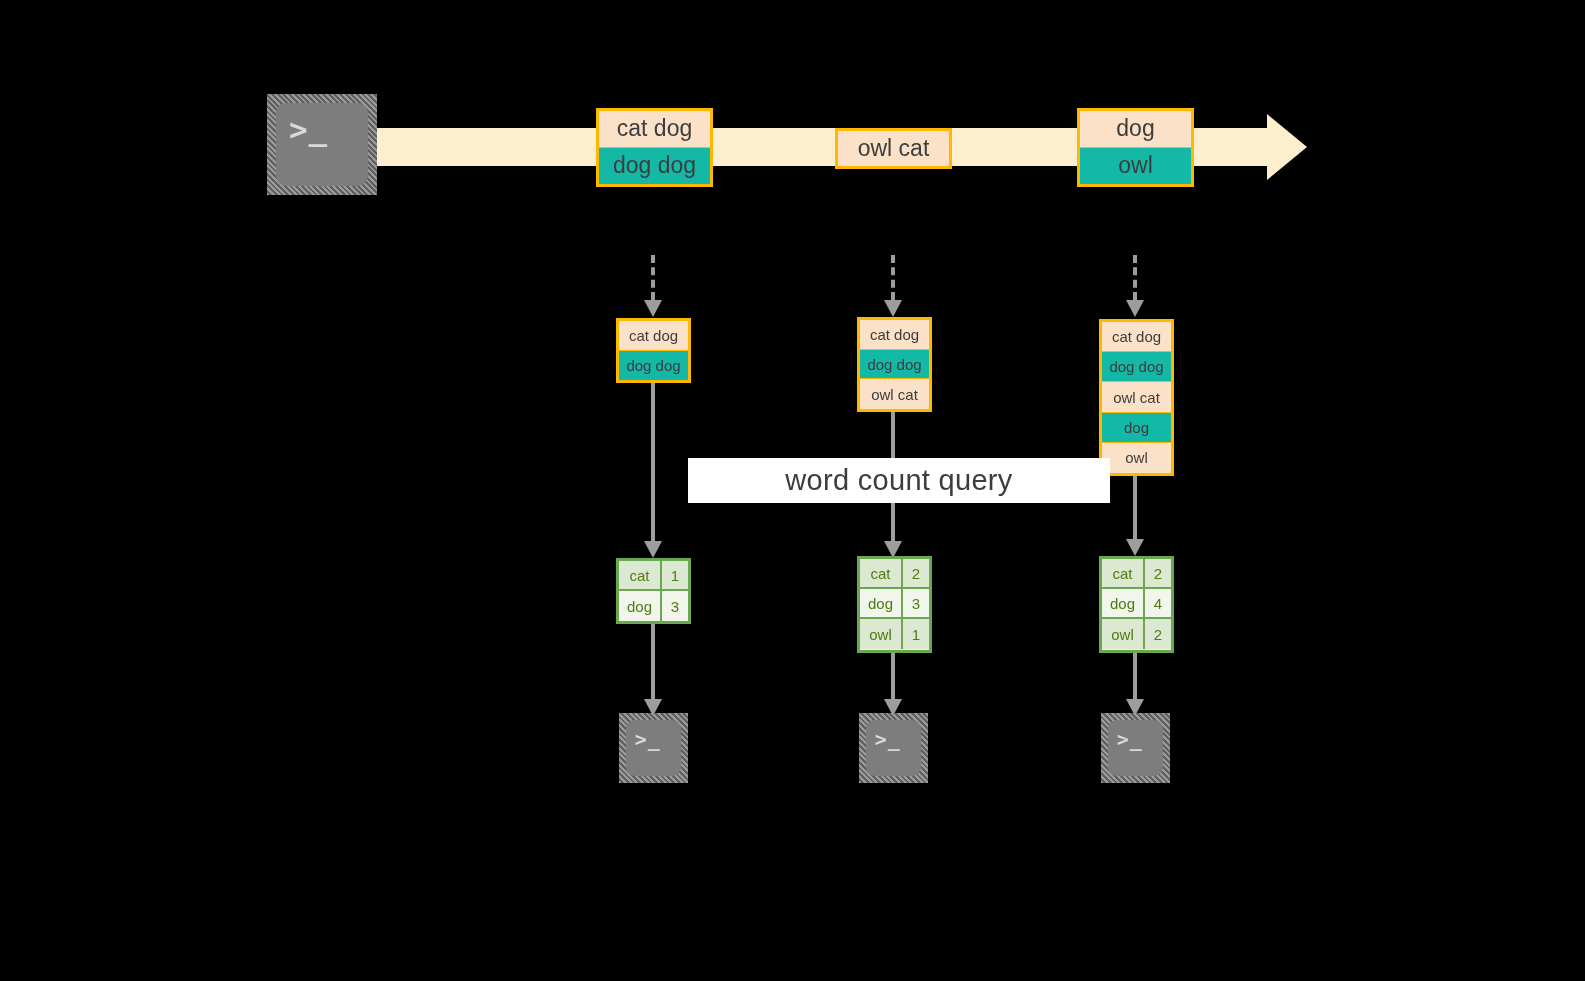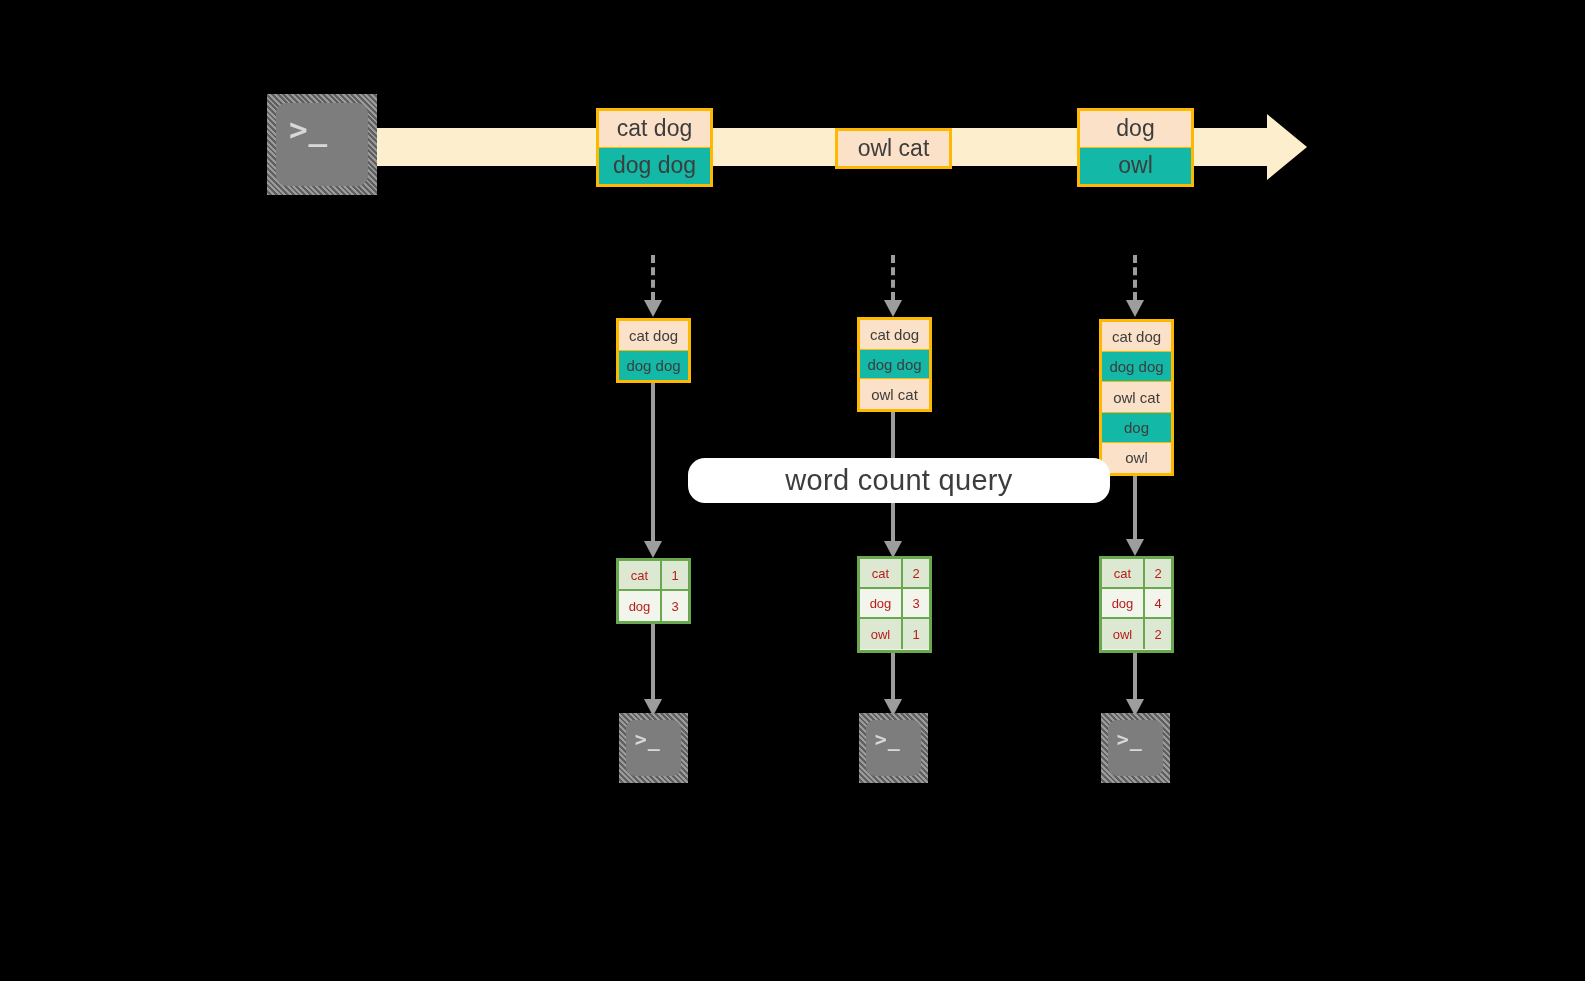--- a/index.html
+++ b/index.html
@@ -103,22 +103,22 @@
     display: flex;
     height: 30px;
     border-bottom: 2px solid #6aa84f;
   }
   .gbox .grow:last-child { border-bottom: none; }
   .gbox .grow.shade .gc { background: #dde8d2; }
   .gbox .gc {
     display: flex;
     align-items: center;
     justify-content: center;
-    font-size: 13px;
-    color: #b91c1c;
+    font-size: 15px;
+    color: #4d7c0f;
     background: #f1f5ec;
     white-space: nowrap;
   }
   .gbox .gc.word { flex: 0 0 43px; border-right: 2px solid #6aa84f; }
   .gbox .gc.cnt  { flex: 1 1 auto; }
 
   
   .conn { position: absolute; }
   .conn .line {
     position: absolute;
@@ -142,21 +142,20 @@
 
   
   .querylabel {
     position: absolute;
     background: #ffffff;
     display: flex;
     align-items: center;
     justify-content: center;
     color: #3d3d3d;
     letter-spacing: 0.3px;
-    border-radius: 17px;
   }
 </style>
 </head>
 <body>
 
 <div id="stage">
 
   <div class="stream" style="left:366px; top:113px; width:945px; height:68px;">
     <div class="band" style="left:0; top:15px; width:905px; height:38px;"></div>
     <div class="head" style="left:901px; top:1px;"></div>

